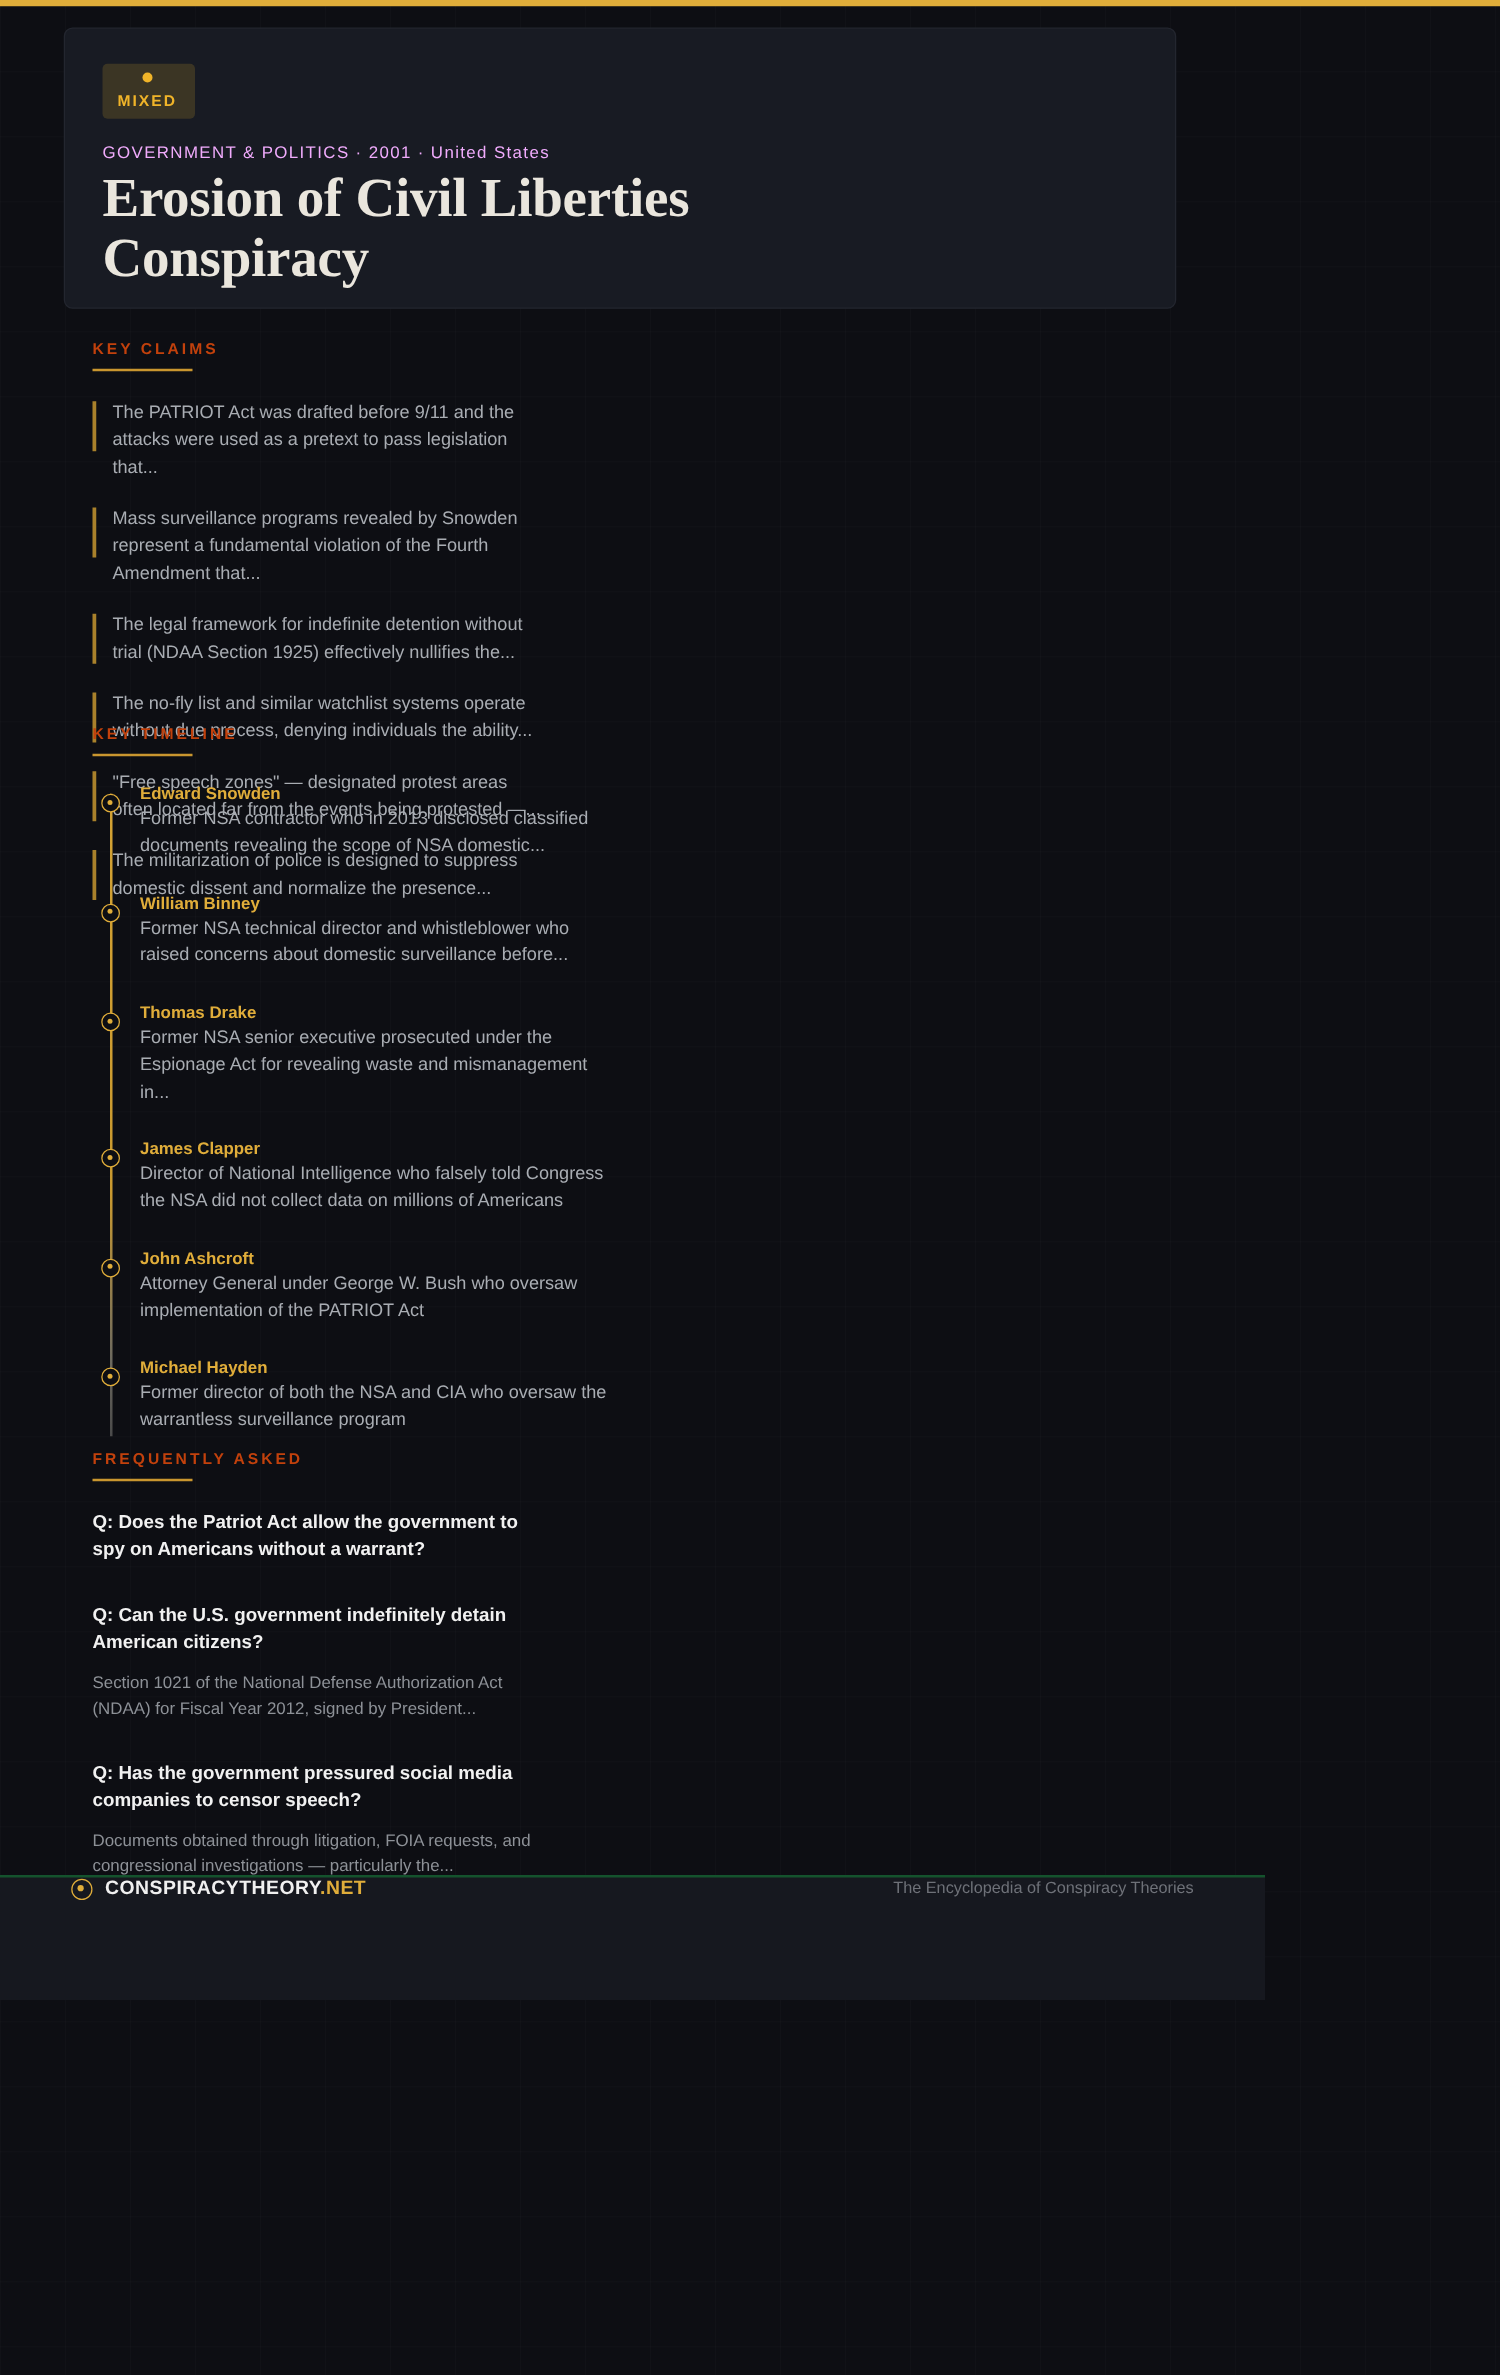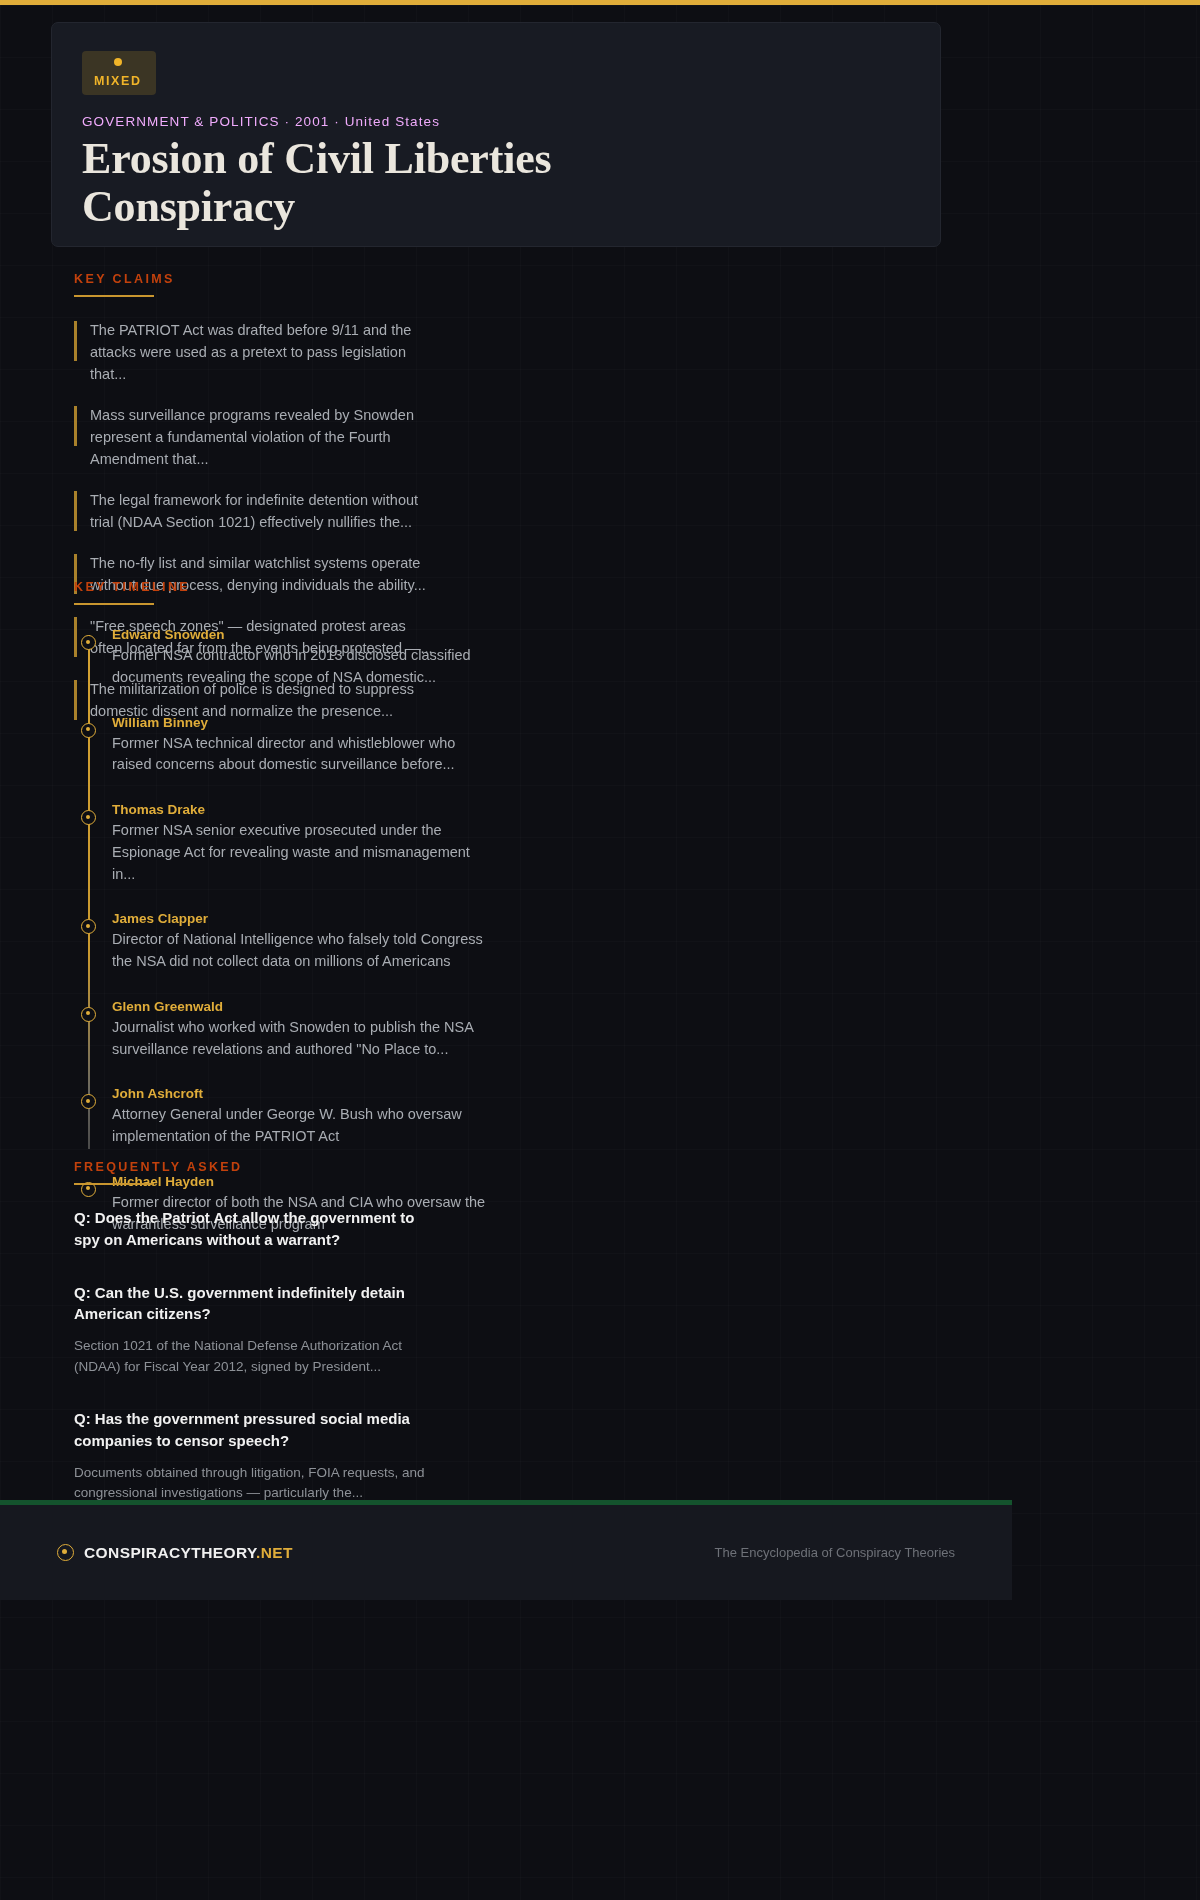--- a/index.html
+++ b/index.html
@@ -208,23 +208,23 @@
   }
 
   
   .footer {
     position: absolute;
     left: 0;
     top: 1500px;
     width: 1012px;
     height: 100px;
     background: #16181f;
-    border-top: 5px solid #14532d;
+    border-top: 2px solid #14532d;
     display: flex;
-    align-items: center;
+    align-items: flex-start;
     justify-content: space-between;
     padding: 0 57px;
   }
   .brand { display: flex; align-items: center; gap: 10px; }
   .brand-eye {
     width: 17px; height: 17px;
     border: 1.7px solid #e0ad3a;
     border-radius: 50%;
     position: relative;
     display: inline-block;
@@ -278,21 +278,21 @@
         <div class="claim">
           <span class="claim-bar"></span>
           <div class="claim-text">The PATRIOT Act was drafted before 9/11 and the attacks were used as a pretext to pass legislation that...</div>
         </div>
         <div class="claim">
           <span class="claim-bar"></span>
           <div class="claim-text">Mass surveillance programs revealed by Snowden represent a fundamental violation of the Fourth Amendment that...</div>
         </div>
         <div class="claim">
           <span class="claim-bar"></span>
-          <div class="claim-text">The legal framework for indefinite detention without trial (NDAA Section 1021) effectively nullifies the...</div>
+          <div class="claim-text">The legal framework for indefinite detention without trial (NDAA Section 1925) effectively nullifies the...</div>
         </div>
         <div class="claim">
           <span class="claim-bar"></span>
           <div class="claim-text">The no-fly list and similar watchlist systems operate without due process, denying individuals the ability...</div>
         </div>
         <div class="claim">
           <span class="claim-bar"></span>
           <div class="claim-text">"Free speech zones" — designated protest areas often located far from the events being protested —...</div>
         </div>
         <div class="claim">
@@ -323,25 +323,20 @@
             <div class="tl-name">Thomas Drake</div>
             <div class="tl-desc">Former NSA senior executive prosecuted under the Espionage Act for revealing waste and mismanagement in...</div>
           </div>
           <div class="tl-item">
             <span class="tl-dot"></span>
             <div class="tl-name">James Clapper</div>
             <div class="tl-desc">Director of National Intelligence who falsely told Congress the NSA did not collect data on millions of Americans</div>
           </div>
           <div class="tl-item">
             <span class="tl-dot"></span>
-            <div class="tl-name">Glenn Greenwald</div>
-            <div class="tl-desc">Journalist who worked with Snowden to publish the NSA surveillance revelations and authored "No Place to...</div>
-          </div>
-          <div class="tl-item">
-            <span class="tl-dot"></span>
             <div class="tl-name">John Ashcroft</div>
             <div class="tl-desc">Attorney General under George W. Bush who oversaw implementation of the PATRIOT Act</div>
           </div>
           <div class="tl-item">
             <span class="tl-dot"></span>
             <div class="tl-name">Michael Hayden</div>
             <div class="tl-desc">Former director of both the NSA and CIA who oversaw the warrantless surveillance program</div>
           </div>
         </div>
     </div>

